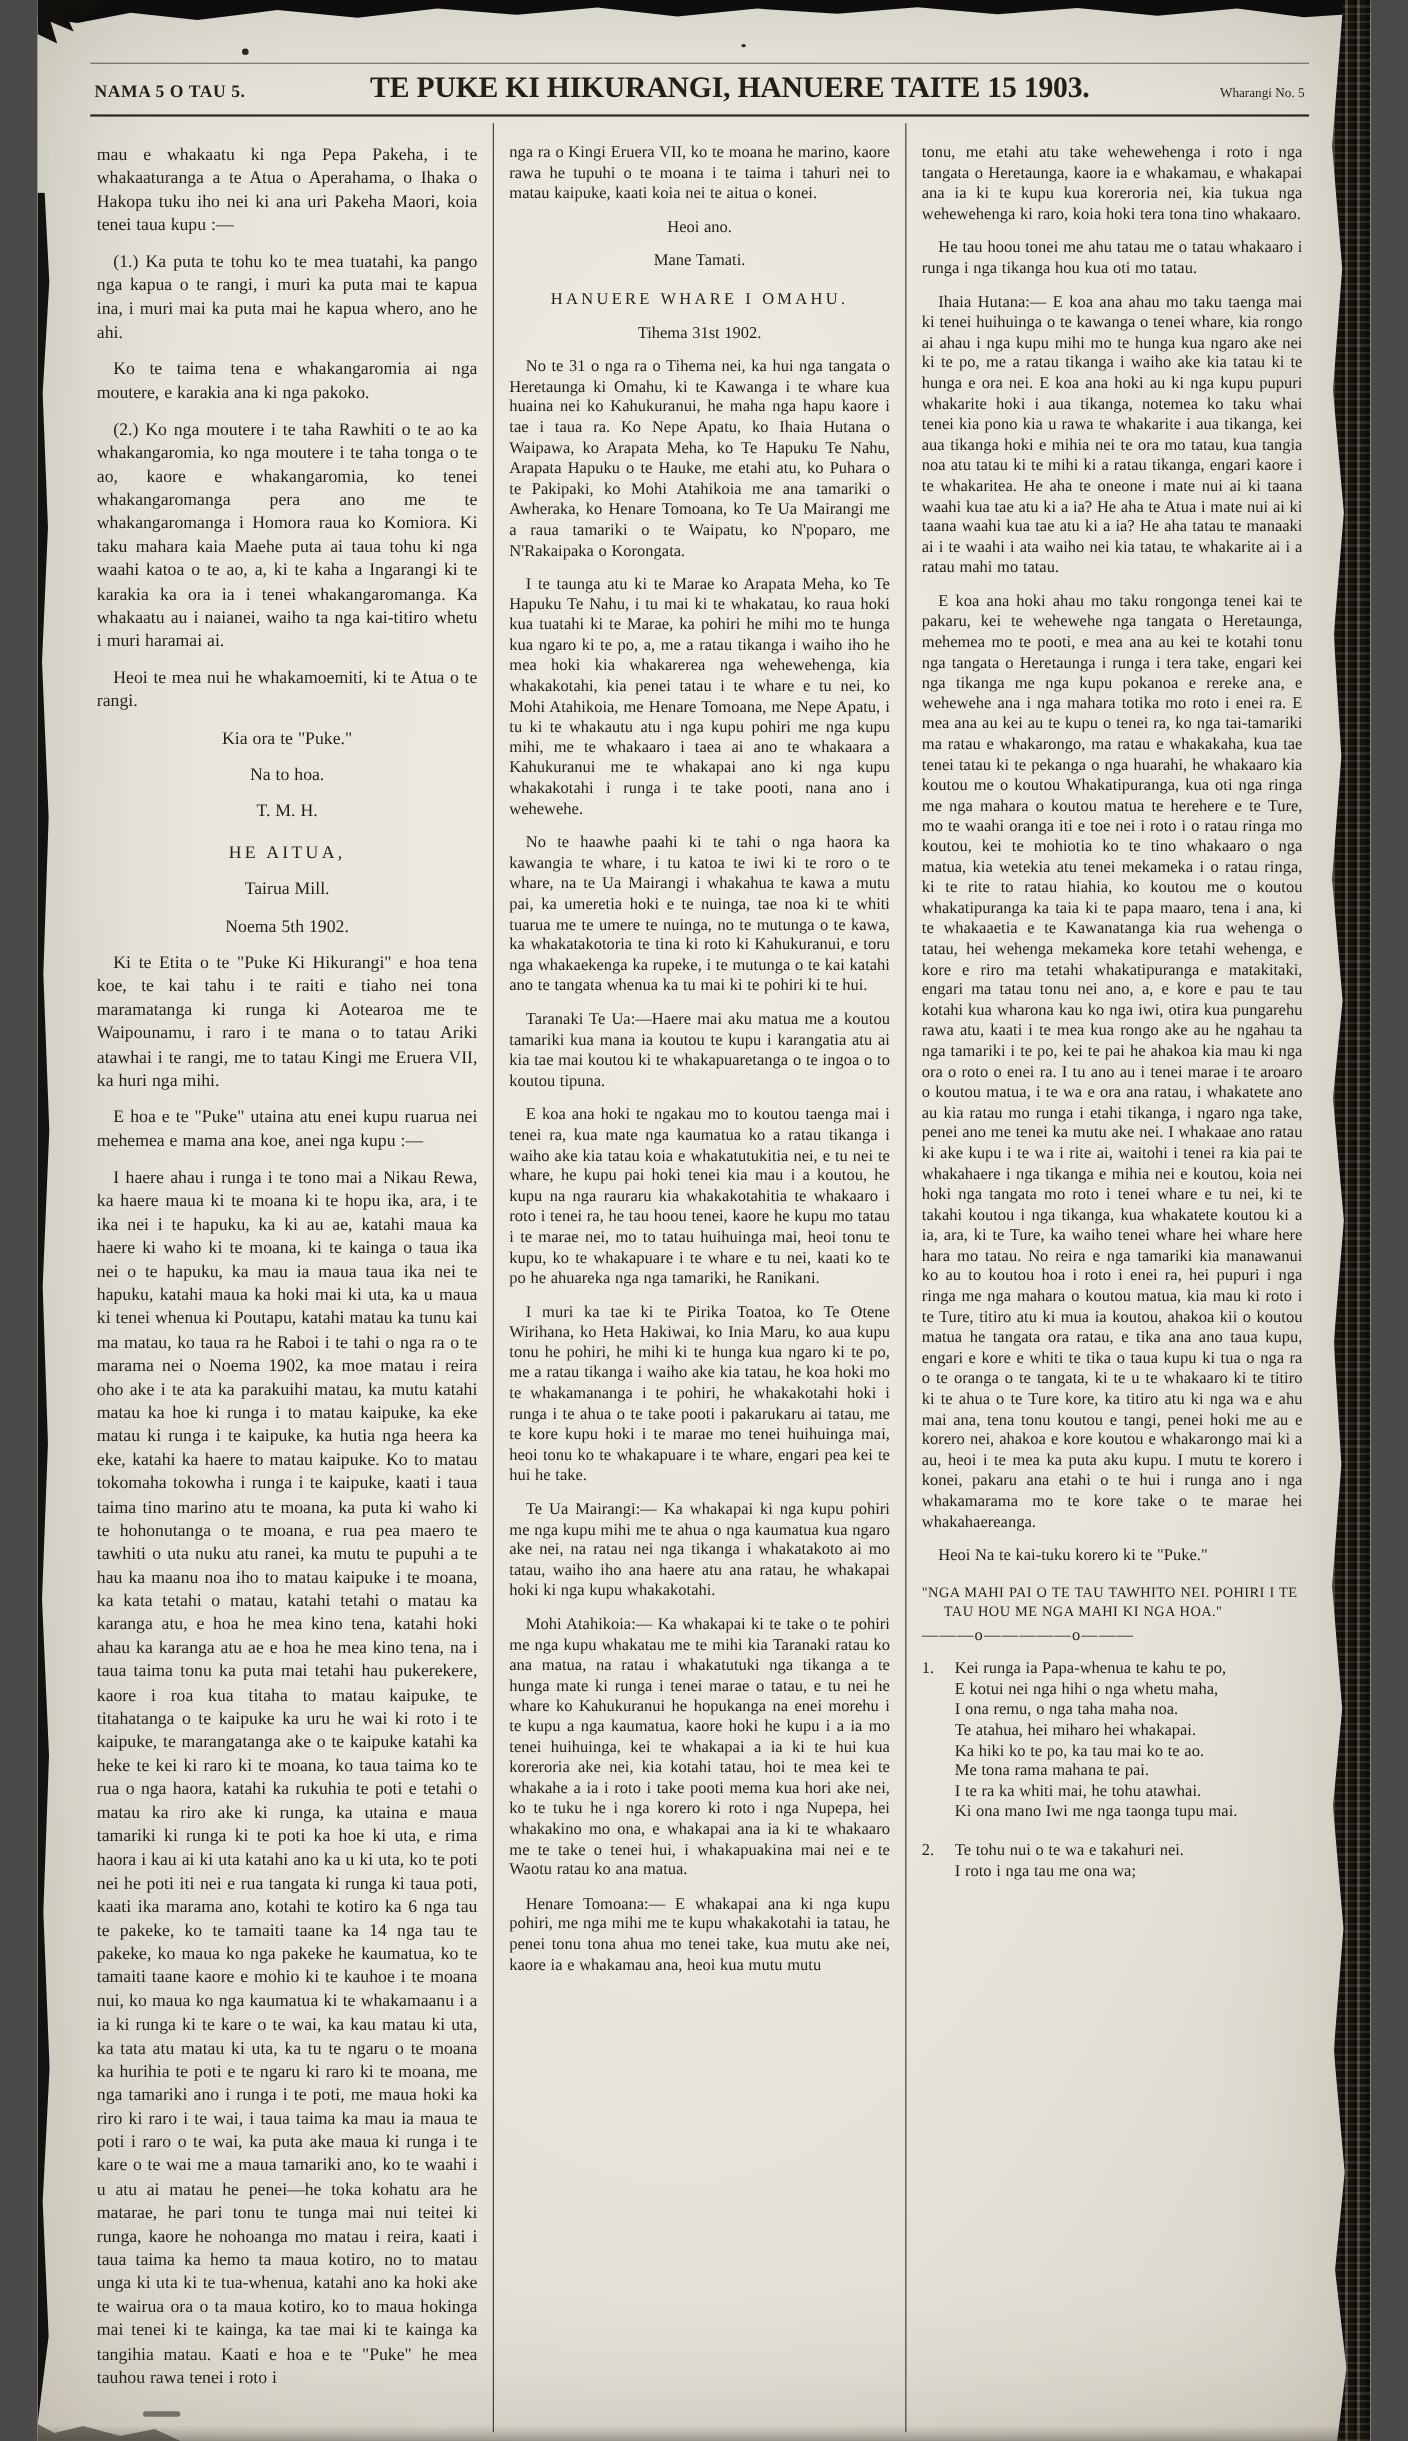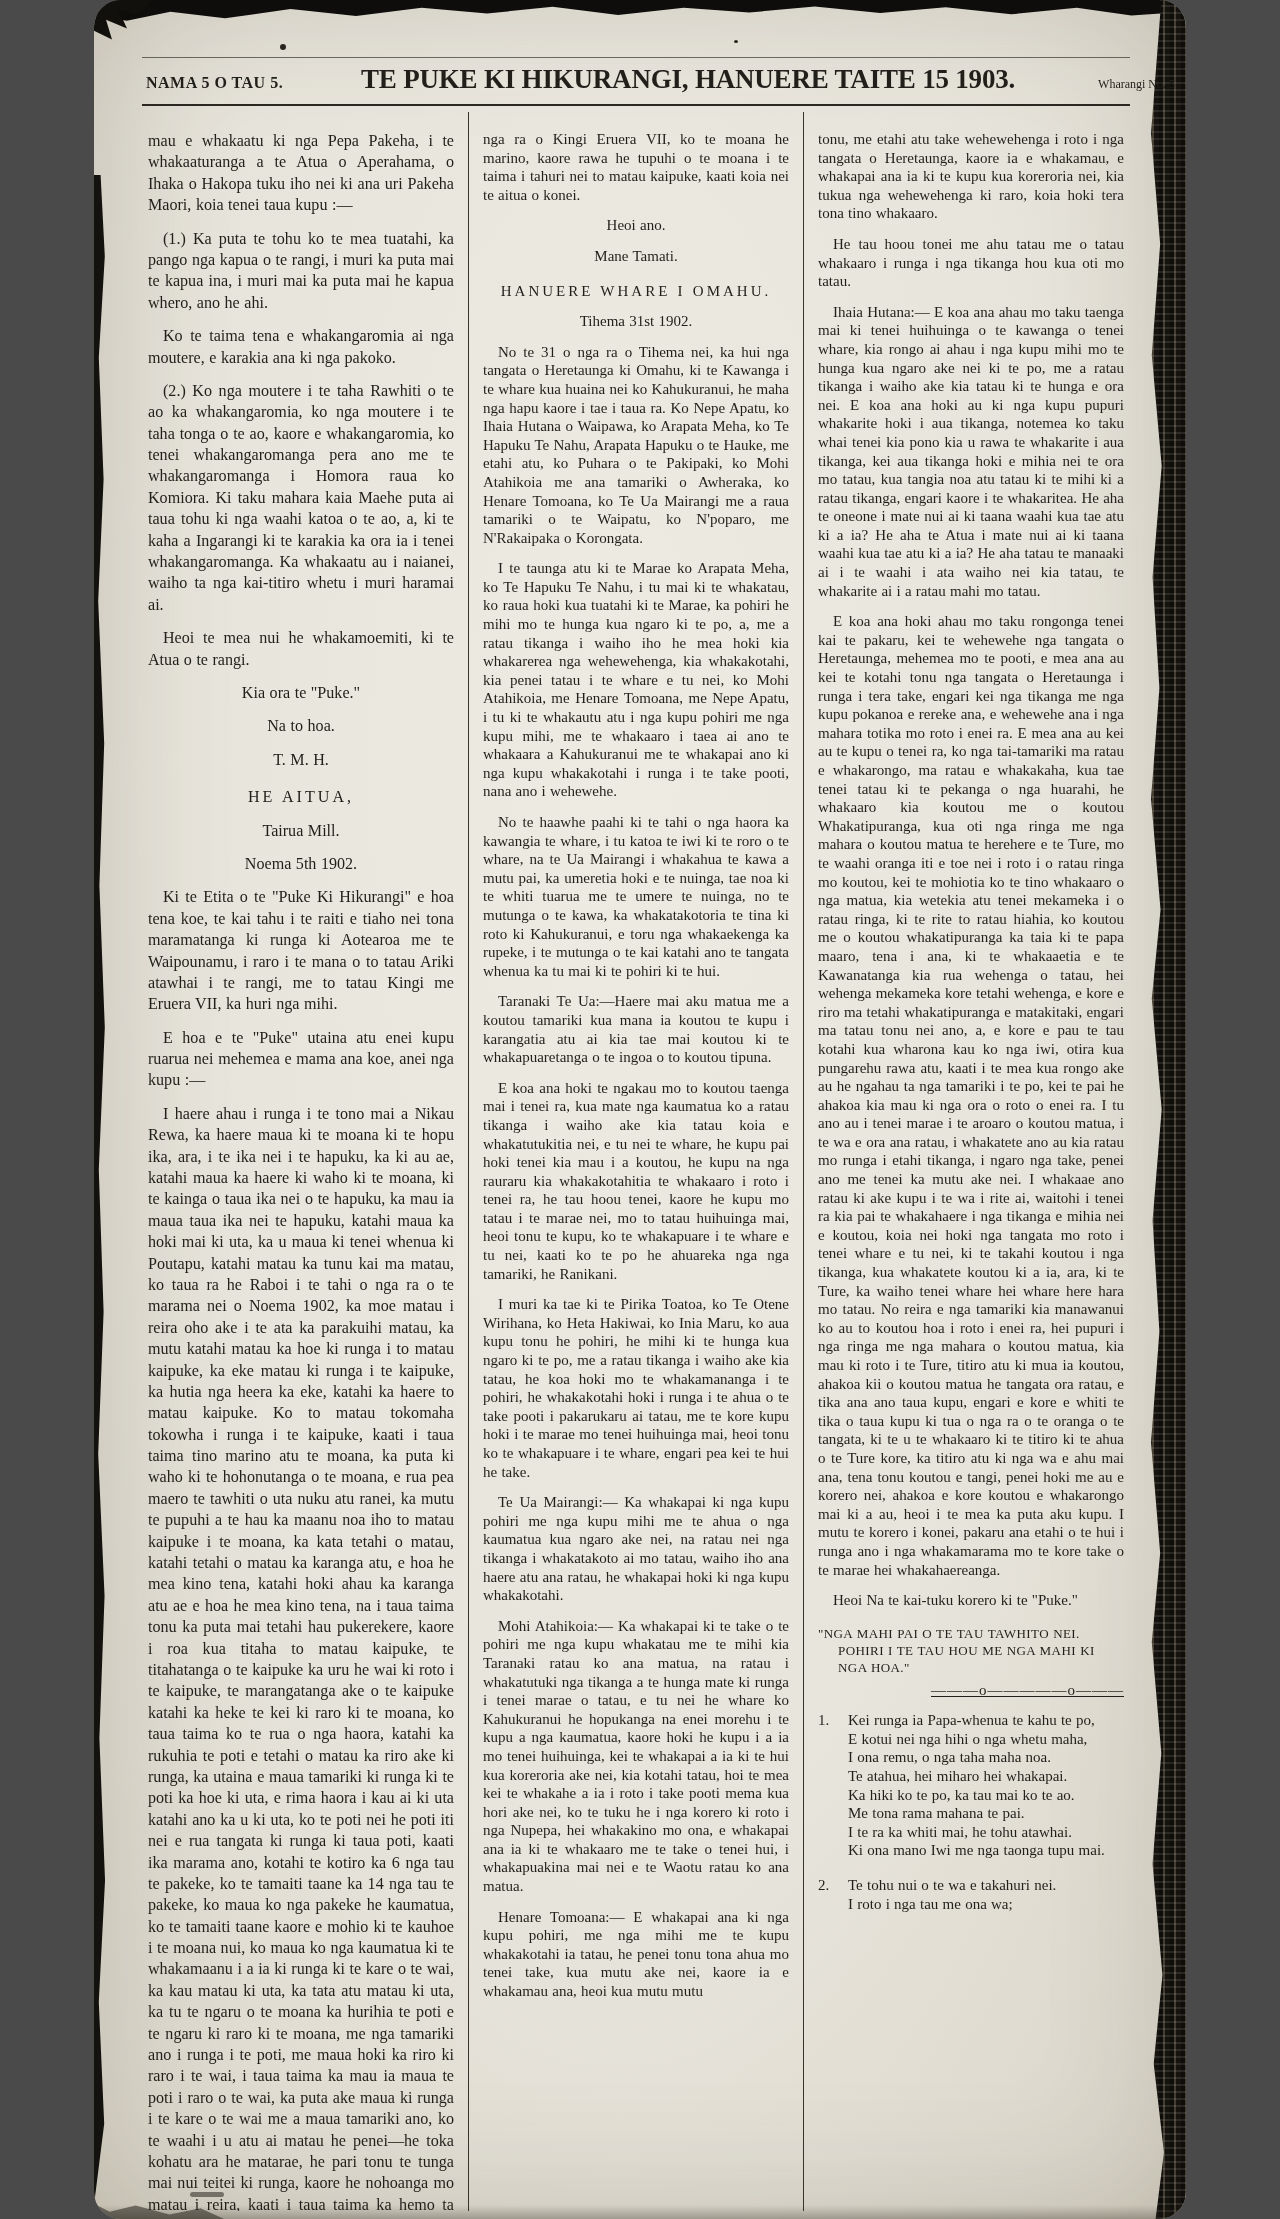--- a/index.html
+++ b/index.html
@@ -1,22 +1,21 @@
 <!DOCTYPE html>
 <html lang="mi" style="--paper: #eeebe3; --ink: #211f1a;"><head>
 <meta charset="utf-8">
 <style>
   html,body{margin:0;padding:0;}
   body{background:#4a4a4a;font-family:"Liberation Serif","DejaVu Serif",serif;}
   .page{
-    position:relative;width:1092px;height:2219px;margin:0 auto;overflow:hidden;
+    position:relative;width:1212px;height:2219px;margin:0 auto;overflow:hidden;
     background:radial-gradient(ellipse at 48% 35%, var(--paper,#eeebe3) 0%, #e7e4db 55%, #d8d4c8 100%);
     color:var(--ink,#211f1a);
     box-shadow:inset 0 0 140px rgba(70,60,35,.20);
-    border-radius:27px;
   }
   
   .top-edge{position:absolute;top:0;left:0;width:100%;height:26px;background:#0e0d0b;
     clip-path:polygon(0 0,100% 0,100% 45%,95% 60%,90% 30%,84% 55%,78% 28%,72% 50%,66% 25%,60% 48%,54% 30%,48% 58%,42% 26%,36% 52%,30% 30%,24% 62%,18% 35%,12% 70%,7% 45%,3% 80%,0 60%);}
   .right-edge{position:absolute;top:0;right:0;width:38px;height:100%;
     background:
       repeating-linear-gradient(0deg, rgba(255,255,255,.10) 0 2px, rgba(0,0,0,0) 2px 7px),
       repeating-linear-gradient(90deg, #0f0d0a 0 4px, #453f33 4px 6px, #16130e 6px 11px);
     clip-path:polygon(35% 0,100% 0,100% 100%,20% 100%,42% 97%,15% 93%,38% 89%,12% 84%,35% 79%,10% 74%,32% 70%,8% 65%,30% 60%,12% 55%,36% 50%,10% 45%,33% 41%,8% 36%,30% 31%,12% 26%,36% 21%,10% 16%,32% 11%,8% 6%);}
   .left-edge{position:absolute;top:175px;left:0;width:12px;height:2030px;background:#14120e;
@@ -44,21 +43,21 @@
   .col{flex:1 1 0;padding:6px 14px 0;overflow:hidden;font-size:15px;line-height:1.24;}
   .col[data-column="0"]{font-size:16.1px;line-height:1.33;padding-left:4px;}
   .col[data-column="2"]{padding-right:6px;}
   .col + .col{border-left:1px solid #38342c;}
   .blk{text-align:justify;word-spacing:.5px;margin:12px 0 1px;}
   .p{text-indent:15px;}
   .pnoindent{text-indent:0;}
   .center{text-align:center;}
   .heading{text-align:center;letter-spacing:3px;margin:16px 0 3px;font-weight:normal;}
   .quote{font-size:.87em;line-height:1.3;margin:16px 0 4px;text-align:left;padding-left:20px;text-indent:-20px;letter-spacing:.4px;}
-  .divider{text-align:right;letter-spacing:1px;margin:2px 0 12px;text-decoration:underline;}
+  .divider{text-align:left;letter-spacing:1px;margin:2px 0 12px;}
   .verse{display:flex;gap:4px;text-align:left;margin:2px 0 16px;}
   .vnum{flex:0 0 26px;}
   .vbody{flex:1;white-space:pre-line;}
 </style>
 </head>
 <body>
 
 <div class="page">
 
   <div class="top-edge"></div>

